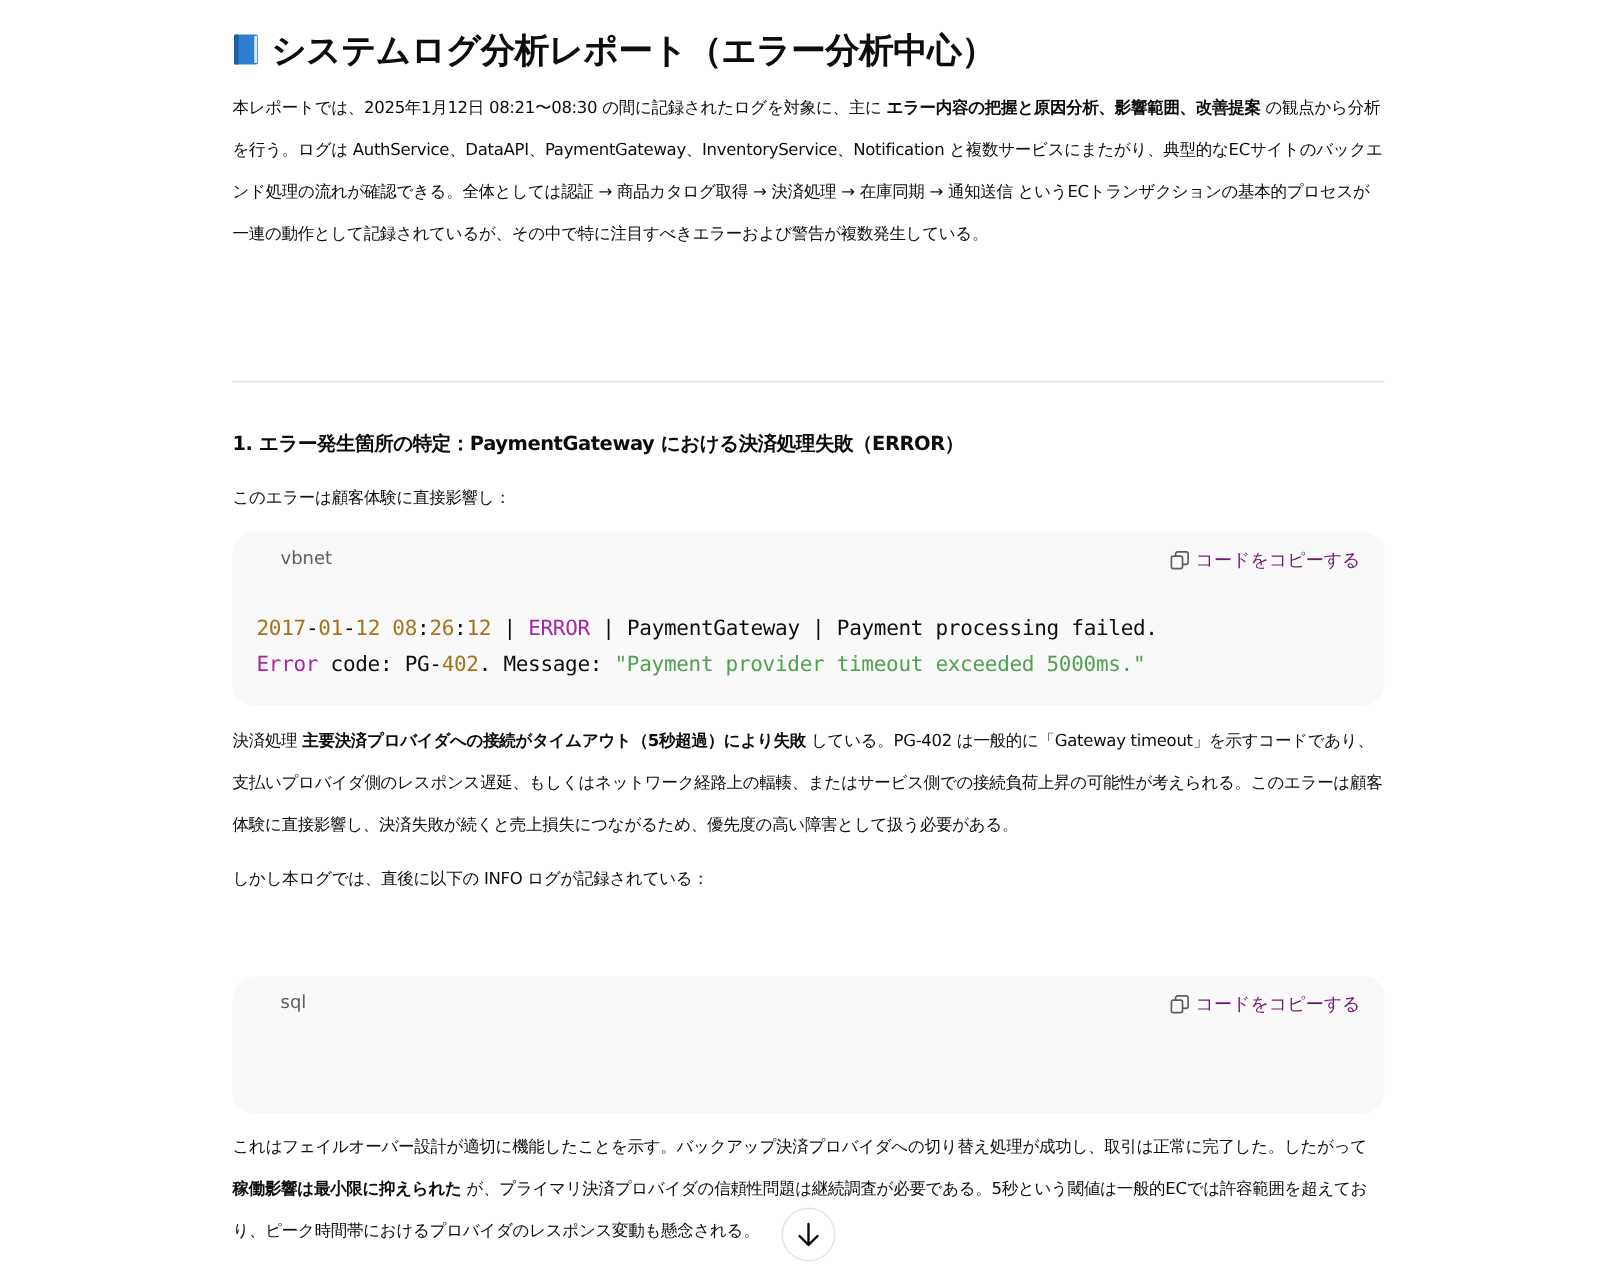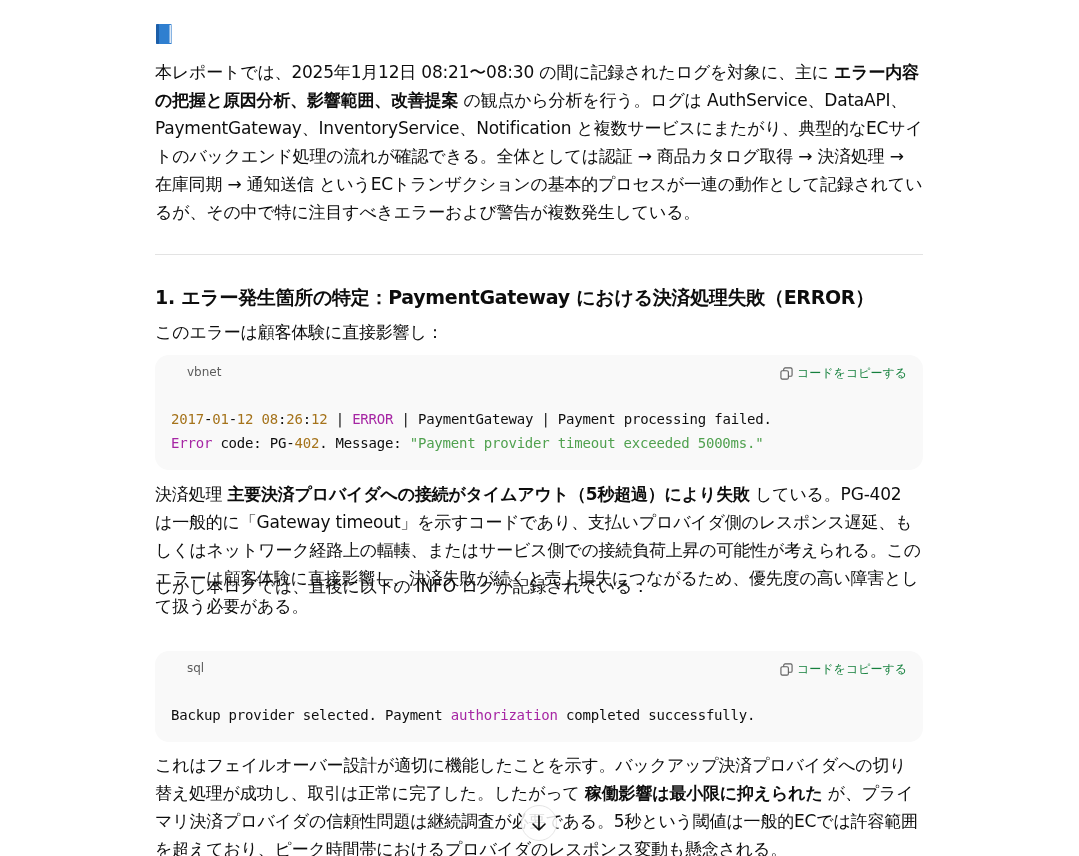--- a/index.html
+++ b/index.html
@@ -34,41 +34,41 @@
     }
     .book-icon {
       display: inline-block;
       width: 18px;
       height: 22px;
       vertical-align: -3px;
       margin-right: 8px;
     }
     p {
       margin: 0;
-      font-size: 17px;
+      font-size: 11px;
       line-height: 28px;
       letter-spacing: -0.2px;
     }
     b { font-weight: bold; }
     .intro { position: absolute; top: 58px; left: 0; width: 768px; }
     hr.divider {
       position: absolute;
       top: 254px;
       left: 0;
       width: 768px;
       border: 0;
       border-top: 1px solid #e3e3e3;
       margin: 0;
     }
     h2 {
       position: absolute;
       top: 283px;
       left: 0;
       margin: 0;
-      font-size: 19px;
+      font-size: 13px;
       font-weight: bold;
       line-height: 28px;
       white-space: nowrap;
       letter-spacing: -0.3px;
     }
     .p-lead { position: absolute; top: 318px; left: 0; }
     .codeblock {
       position: absolute;
       left: 0;
       width: 768px;
@@ -88,21 +88,21 @@
     }
     .code-lang { position: absolute; left: 0; top: 0; }
     .copy-btn {
       position: absolute;
       right: 0;
       top: 0;
       display: flex;
       align-items: center;
       gap: 4px;
       font-size: 12px;
-      color: #15803d;
+      color: #701a75;
       cursor: pointer;
     }
     .copy-icon { width: 13px; height: 13px; }
     pre {
       position: absolute;
       left: 16px;
       margin: 0;
       font-family: "DejaVu Sans Mono", "Liberation Mono", monospace;
       font-size: 14px;
       line-height: 24px;
@@ -135,21 +135,21 @@
 </head>
 <body>
 
 <div class="content">
 
   <h1>
     <svg class="book-icon" viewBox="0 0 18 22">
       <rect x="1" y="1" width="16" height="20" rx="1.5" fill="#2f7fd0"></rect>
       <rect x="1" y="1" width="3" height="20" rx="1" fill="#1c5ea8"></rect>
       <rect x="14.5" y="2" width="2" height="18" fill="#dfe9f5"></rect>
-    </svg>
+    </svg><span>システムログ分析レポート（エラー分析中心）</span>
   </h1>
 
   <p class="intro"><span>本レポートでは、2025年1月12日 08:21〜08:30 の間に記録されたログを対象に、主に </span><b>エラー内容の把握と原因分析、影響範囲、改善提案</b><span> の観点から分析を行う。ログは AuthService、DataAPI、PaymentGateway、InventoryService、Notification と複数サービスにまたがり、典型的なECサイトのバックエンド処理の流れが確認できる。全体としては認証 → 商品カタログ取得 → 決済処理 → 在庫同期 → 通知送信 というECトランザクションの基本的プロセスが一連の動作として記録されているが、その中で特に注目すべきエラーおよび警告が複数発生している。</span></p>
 
   <hr class="divider">
 
   <h2>1. エラー発生箇所の特定：PaymentGateway における決済処理失敗（ERROR）</h2>
 
   <p class="p-lead">このエラーは顧客体験に直接影響し：</p>
 
@@ -176,21 +176,20 @@
     <div class="code-header">
       <span class="code-lang">sql</span>
       <div class="copy-btn">
         <svg class="copy-icon" viewBox="0 0 14 14" fill="none" stroke="#5d5d5d" stroke-width="1.2">
           <rect x="1" y="4" width="8" height="9" rx="1.5"></rect>
           <path d="M4 4V2.5A1.5 1.5 0 0 1 5.5 1h6A1.5 1.5 0 0 1 13 2.5v6A1.5 1.5 0 0 1 11.5 10H9"></path>
         </svg>
         <span>コードをコピーする</span>
       </div>
     </div>
-    <pre><span>Backup provider selected. Payment </span><span class="kw">authorization</span><span> completed successfully.</span></pre>
   </div>
 
   <p class="p-after2"><span>これはフェイルオーバー設計が適切に機能したことを示す。バックアップ決済プロバイダへの切り替え処理が成功し、取引は正常に完了した。したがって </span><b>稼働影響は最小限に抑えられた</b><span> が、プライマリ決済プロバイダの信頼性問題は継続調査が必要である。5秒という閾値は一般的ECでは許容範囲を超えており、ピーク時間帯におけるプロバイダのレスポンス変動も懸念される。</span></p>
 
 </div>
 
 <div class="scroll-down">
   <svg width="16" height="18" viewBox="0 0 16 18" fill="none" stroke="#0d0d0d" stroke-width="1.6" stroke-linecap="round" stroke-linejoin="round">
     <path d="M8 2v14M2 10l6 6 6-6"></path>
   </svg>

